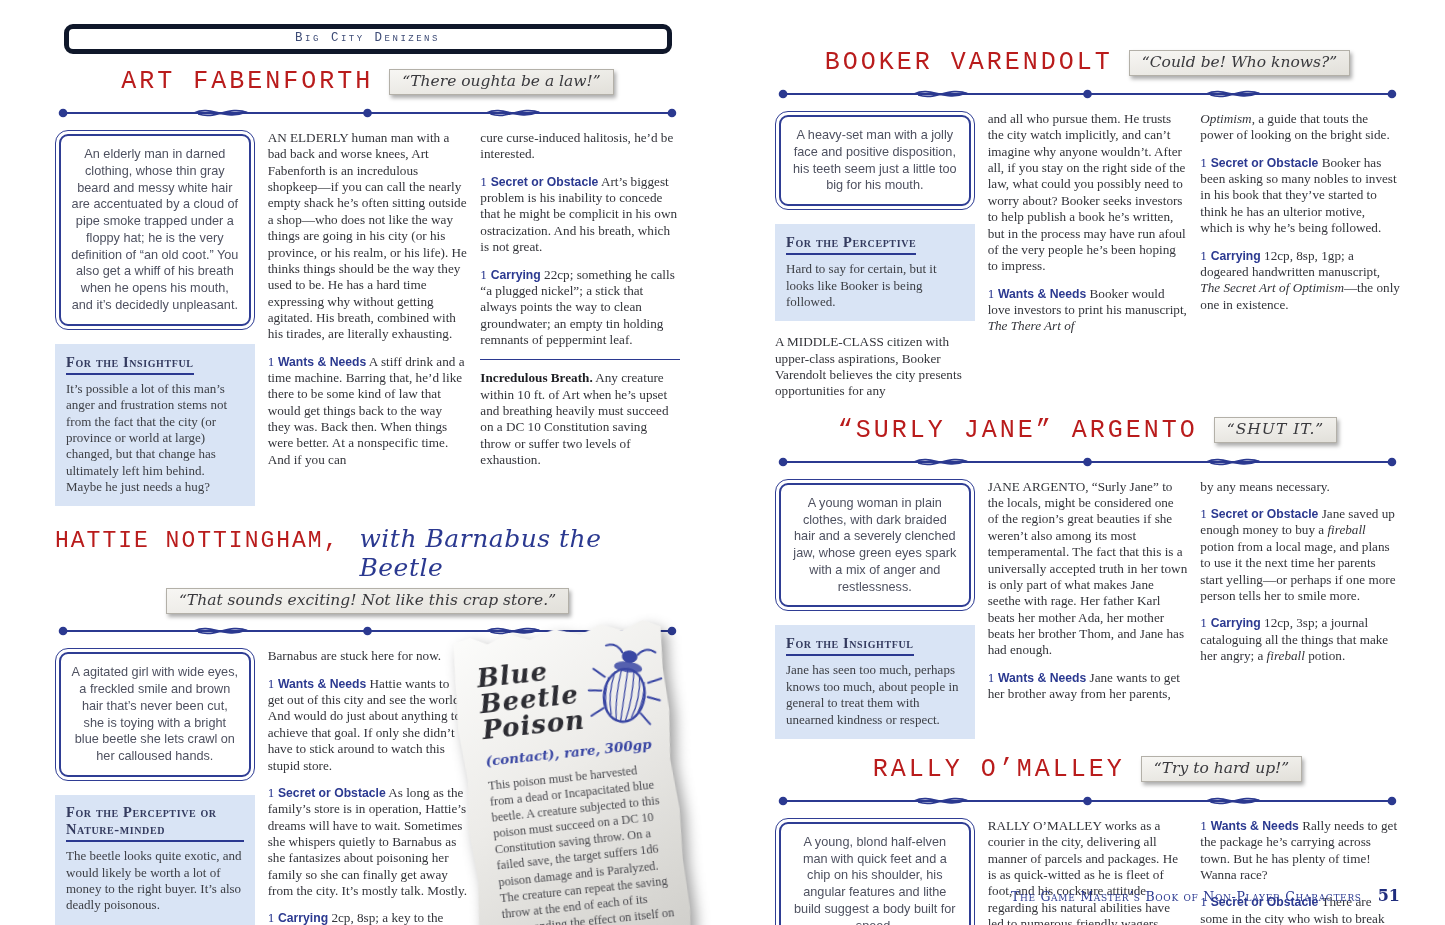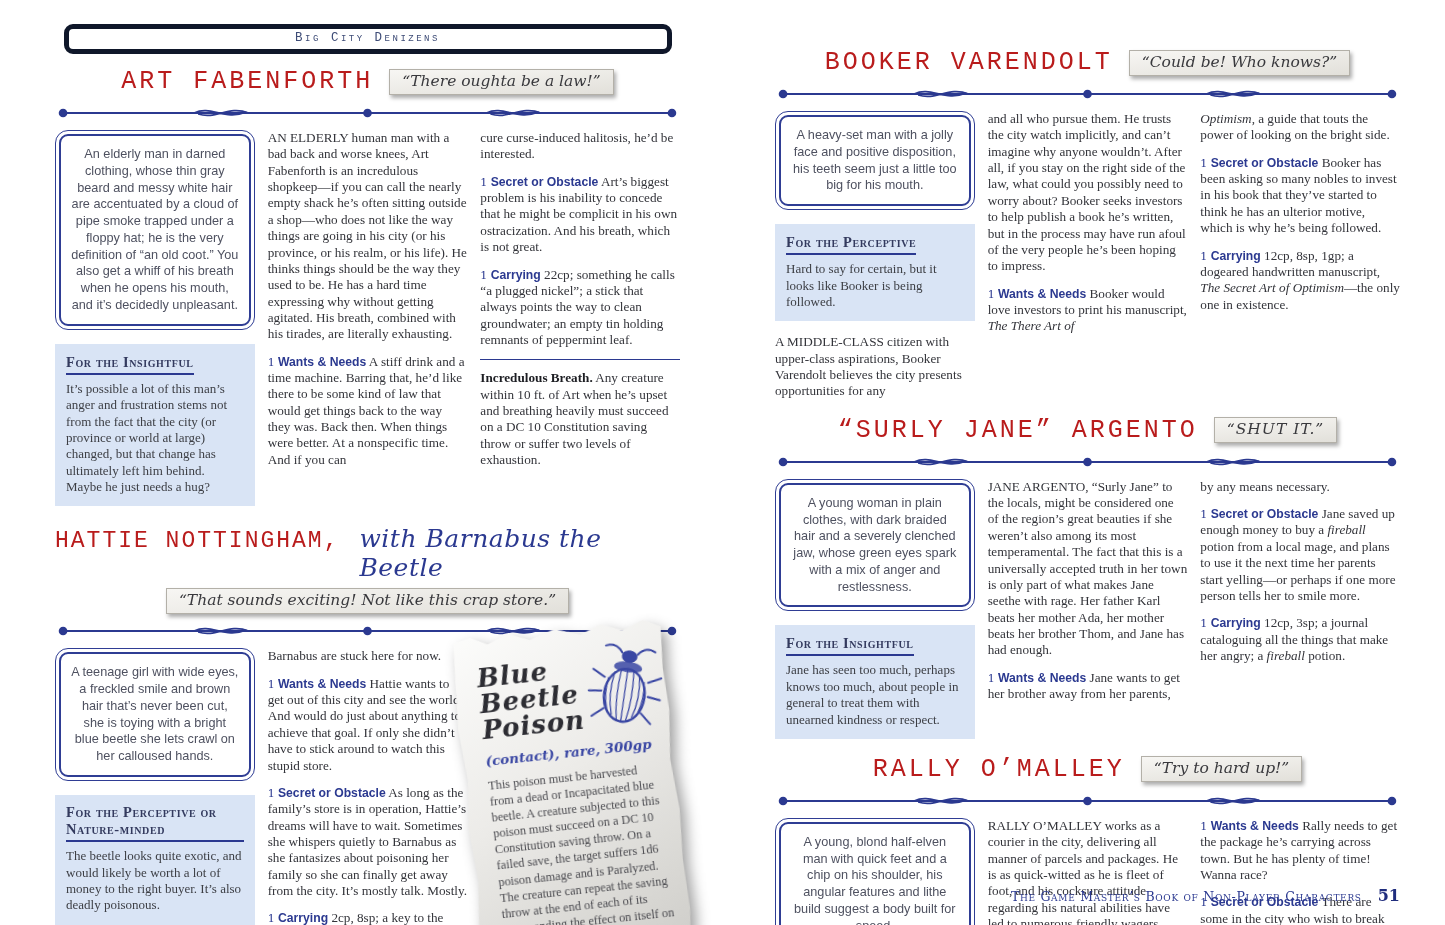--- a/index.html
+++ b/index.html
@@ -138,21 +138,21 @@
     <path d="M428 8 C445 0,458 16,480 7" fill="none" stroke="#2b3990" stroke-width="1.7"></path>
     <path d="M432 9 C450 15,462 0,482 8" fill="none" stroke="#2b3990" stroke-width="1.7"></path>
     <circle cx="8" cy="8" r="4.3" fill="#2b3990"></circle>
     <circle cx="310" cy="8" r="4.3" fill="#2b3990"></circle>
     <circle cx="612" cy="8" r="4.3" fill="#2b3990"></circle>
   </svg>
 </div>
       <div class="cols">
         <div>
           <div class="appearance-box">
-            <div class="appearance-inner">A teenage girl with wide eyes, a freckled smile and brown hair that’s never been cut, she is toying with a bright blue beetle she lets crawl on her calloused hands.</div>
+            <div class="appearance-inner">A agitated girl with wide eyes, a freckled smile and brown hair that’s never been cut, she is toying with a bright blue beetle she lets crawl on her calloused hands.</div>
           </div>
           <div class="panel">
             <span class="panel-head">For the Perceptive or Nature-minded</span>
             <div class="panel-body">The beetle looks quite exotic, and would likely be worth a lot of money to the right buyer. It’s also deadly poisonous.</div>
           </div>
           <div class="col-extra">
               <p class="para">A YOUTHFUL and starry-eyed student of the natural world, with rosy cheeks and outlook to match, Hattie Nottingham would love to spend more time outside of the city. Alas, someone has to watch the family store, so she and her pet beetle</p>
             </div>
         </div>
         <div>

